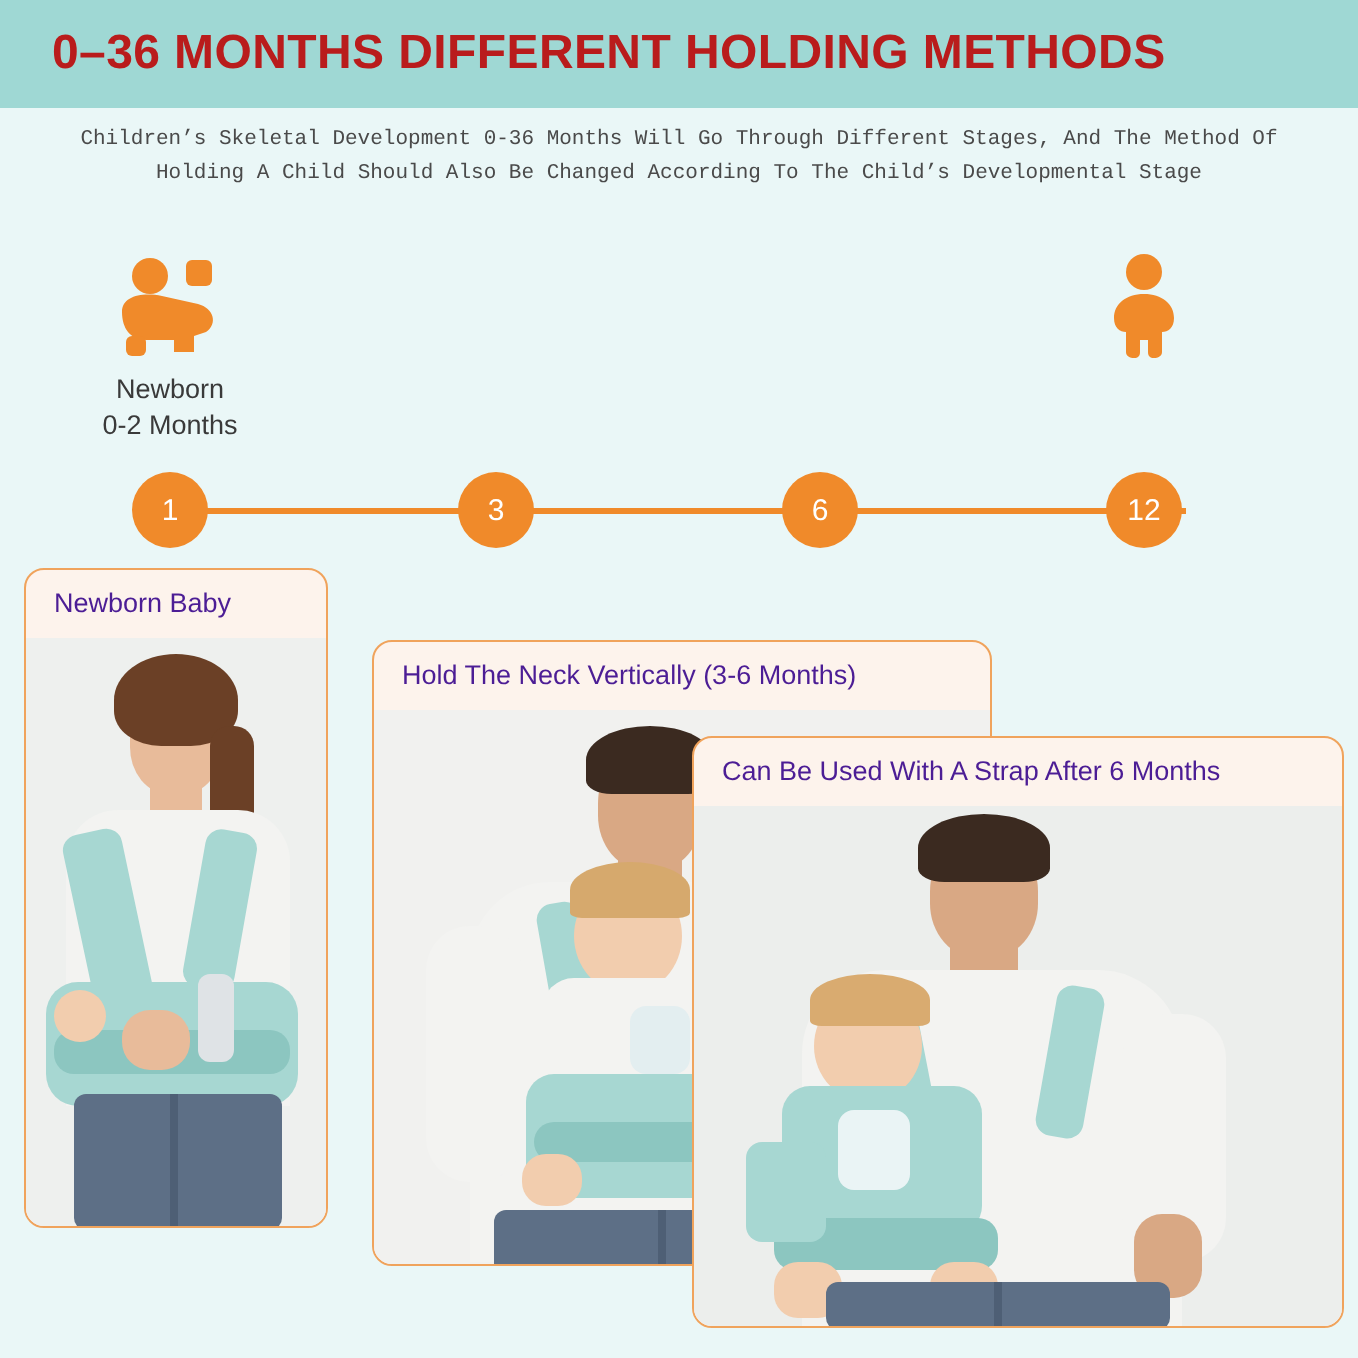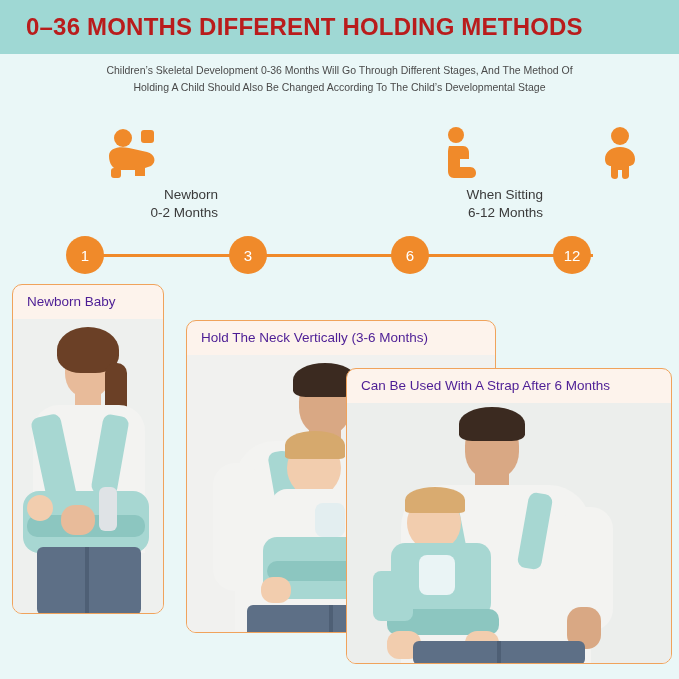--- a/index.html
+++ b/index.html
@@ -46,36 +46,36 @@
     left: 0;
     top: 62px;
     width: 679px;
     text-align: center;
     font-size: 10.5px;
     color: #4a4a4a;
     line-height: 17px;
   }
   .subtitle .line {
     display: block;
+    font-family: Liberation Mono, monospace;
   }
 
   
   .stages {
     position: absolute;
     left: 0;
     top: 118px;
     width: 679px;
     height: 110px;
   }
   .stage {
     position: absolute;
     top: 0;
     width: 170px;
-    text-align: right;
-    margin-left: 48px;
+    text-align: center;
   }
   .stage .icon-wrap {
     height: 62px;
     display: flex;
     align-items: flex-end;
     justify-content: center;
   }
   .stage .label {
     font-size: 13.5px;
     color: #3a3a3a;
@@ -201,32 +201,20 @@
           <rect x="10" y="40" width="10" height="10" rx="3" fill="#f08a2a"></rect>
         </svg>
       </div>
       <div class="label">
         <span>Newborn</span>
         <span class="sub">0-2 Months</span>
       </div>
     </div>
 
 
-    <div class="stage" style="left:325px;">
-      <div class="icon-wrap">
-        <svg width="44" height="54" viewBox="0 0 44 54" aria-hidden="true">
-          <circle cx="20" cy="9" r="8" fill="#f08a2a"></circle>
-          <path d="M13 20 L27 20 C31 20 33 23 33 27 L33 33 L24 33 L24 41 L34 41 C38 41 40 44 40 47 C40 50 38 52 34 52 L18 52 C14 52 12 49 12 45 L12 27 C12 23 13 20 13 20 Z" fill="#f08a2a"></path>
-        </svg>
-      </div>
-      <div class="label">
-        <span>When Sitting</span>
-        <span class="sub">6-12 Months</span>
-      </div>
-    </div>
 
     <div class="stage" style="left:487px;">
       <div class="icon-wrap">
         <svg width="48" height="54" viewBox="0 0 48 54" aria-hidden="true">
           <circle cx="24" cy="10" r="9" fill="#f08a2a"></circle>
           <path d="M24 21 C33 21 39 26 39 33 C39 38 36 40 33 40 L33 50 C33 52 31 53 29 53 C27 53 26 52 26 50 L26 44 L22 44 L22 50 C22 52 21 53 19 53 C17 53 15 52 15 50 L15 40 C12 40 9 38 9 33 C9 26 15 21 24 21 Z" fill="#f08a2a"></path>
         </svg>
       </div>
     </div>
   </div>

